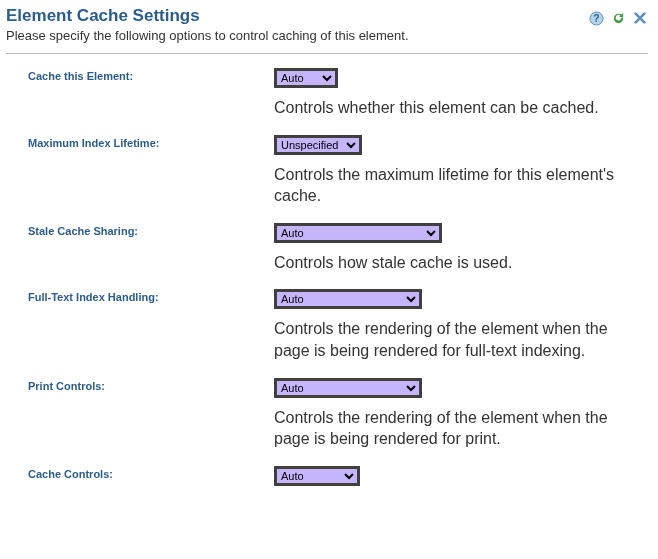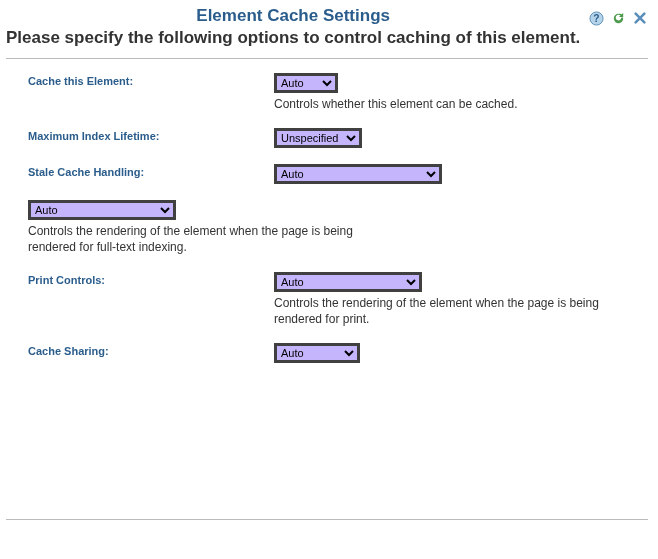--- a/index.html
+++ b/index.html
@@ -9,33 +9,31 @@
     font-size: 11px;
     color: #333;
     background: #fff;
     width: 658px;
   }
   .panel { padding: 6px 10px 8px 6px; }
   .header-row {
     display: flex;
     justify-content: space-between;
     align-items: flex-start;
-    text-align: center;
   }
   .title {
     color: #2b5d8c;
     font-size: 17px;
     font-weight: bold;
     margin: 0 0 2px 0;
   }
   .subtitle {
     color: #333;
     margin: 0 0 6px 0;
-    font-size: 17px;
-    font-weight: bold;
+    font-size: 13px;
   }
   .header-icons { display: flex; gap: 6px; padding-top: 4px; }
   .hicon { width: 16px; height: 16px; display: inline-flex; align-items:center; justify-content:center; cursor:pointer; }
   .hr { border: 0; border-top: 1px solid #bbb; margin: 4px 0 14px 0; }
 
   .form { padding-left: 22px; }
   .field {
     display: flex;
     align-items: flex-start;
     margin-bottom: 16px;
@@ -49,23 +47,23 @@
   }
   .control { flex: 1; }
   .control select {
     font-family: Arial, sans-serif;
     font-size: 11px;
     background: #c4b5fd;
     border: 3px solid #404040;
     height: 20px;
   }
   .desc {
-    margin-top: 3px;
+    margin-top: 9px;
     color: #333;
-    font-size: 12px;
+    font-size: 16px;
     line-height: 1.35;
     max-width: 360px;
   }
 
   .spacer { height: 140px; }
 
   .footer-hr { border: 0; border-top: 1px solid #bbb; margin: 0 0 6px 0; }
 
   select.w-auto   { width: 64px; }
   select.w-unspec { width: 88px; }
@@ -116,53 +114,56 @@
         <div class="desc">Controls whether this element can be cached.</div>
       </div>
     </div>
 
     <div class="field">
       <div class="label">Maximum Index Lifetime:</div>
       <div class="control">
         <select class="w-unspec">
           <option>Unspecified</option>
         </select>
+        <div class="desc">Controls the maximum lifetime for this element's cache.</div>
       </div>
     </div>
 
     <div class="field">
-      <div class="label">Stale Cache Handling:</div>
+      <div class="label">Stale Cache Sharing:</div>
       <div class="control">
         <select class="w-med">
           <option>Auto</option>
         </select>
+        <div class="desc">Controls how stale cache is used.</div>
       </div>
     </div>
 
     <div class="field">
+      <div class="label">Full-Text Index Handling:</div>
       <div class="control">
         <select class="w-lg">
           <option>Auto</option>
         </select>
         <div class="desc">Controls the rendering of the element when the page is being rendered for full-text indexing.</div>
       </div>
     </div>
 
     <div class="field">
       <div class="label">Print Controls:</div>
       <div class="control">
         <select class="w-lg">
           <option>Auto</option>
         </select>
         <div class="desc">Controls the rendering of the element when the page is being rendered for print.</div>
       </div>
     </div>
 
     <div class="field">
-      <div class="label">Cache Sharing:</div>
+      <div class="label">Cache Controls:</div>
       <div class="control">
         <select class="w-sm">
           <option>Auto</option>
         </select>
       </div>
     </div>
 
   </div>
 
   <div class="spacer"></div>

